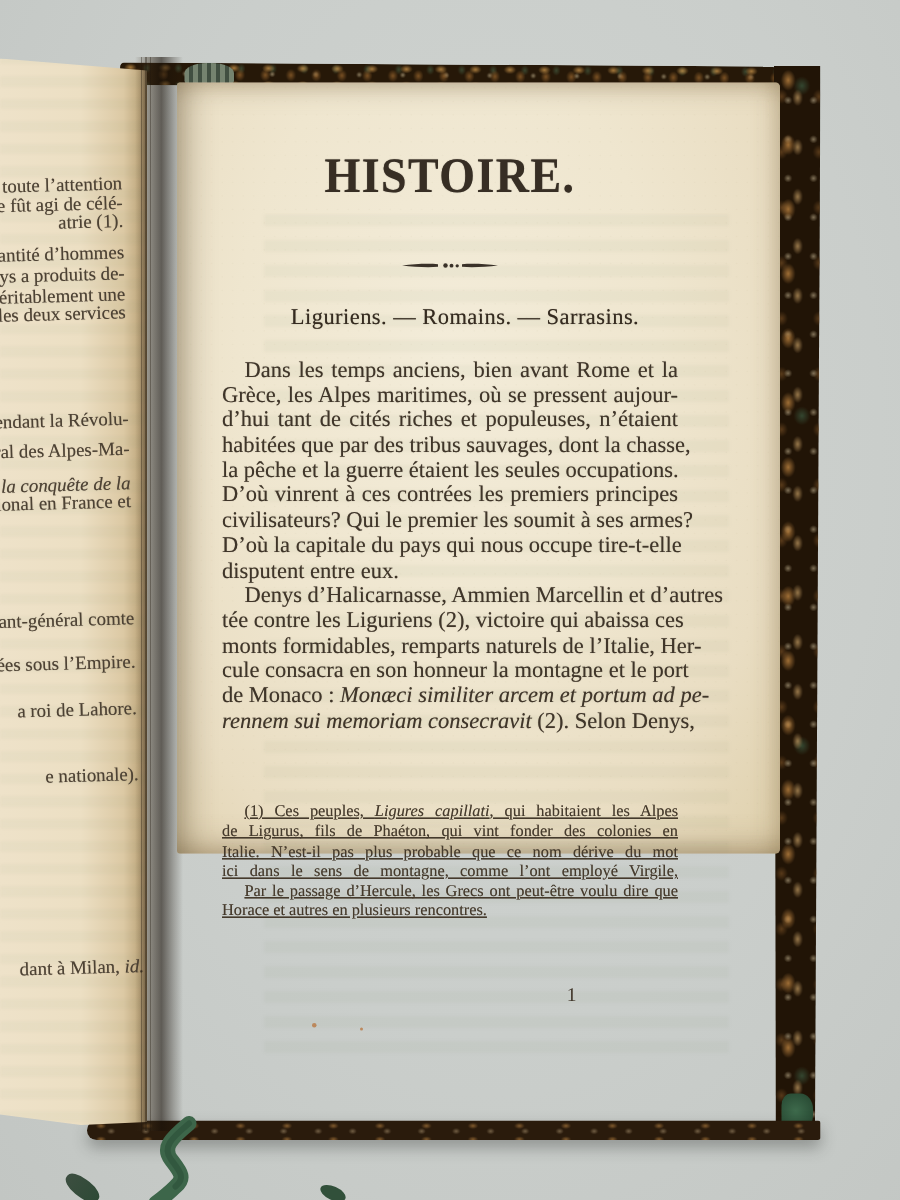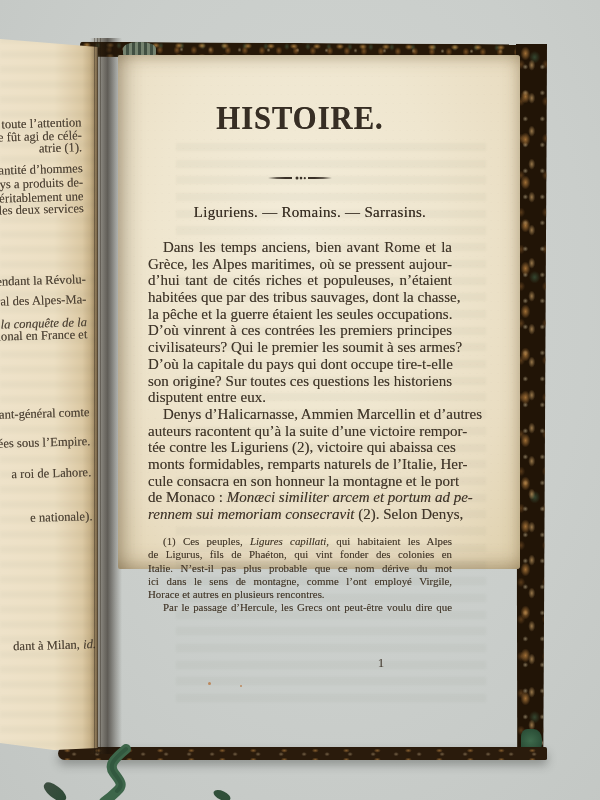--- a/index.html
+++ b/index.html
@@ -80,21 +80,21 @@
   .section-heading{position:absolute;top:149px;left:40px;width:304px;text-align:center;
       font-size:15px;font-weight:normal;letter-spacing:.3px;color:#352b20;
       text-shadow:0 0 .5px rgba(53,43,32,.6);}
   .bodytext{position:absolute;top:184px;left:30px;width:304px;color:#3f3529;
       text-shadow:0 0 .5px rgba(63,53,41,.5);}
   .bodytext .line{height:16.7px;line-height:16.7px;font-size:15px;
       text-align:justify;text-align-last:justify;white-space:nowrap;font-family:Liberation Serif, serif;}
   .fn{position:absolute;top:480px;left:30px;width:304px;color:#453a2c;
       text-shadow:0 0 .4px rgba(69,58,44,.5);}
   .fn .line{height:13.3px;line-height:13.3px;font-size:10.9px;
-      text-align:justify;text-align-last:justify;white-space:nowrap;}
+      text-align:justify;text-align-last:justify;white-space:nowrap;text-decoration:underline;}
   .line.indent{text-indent:15px;}
   .line.last{text-align-last:left;}
   .line .it{font-style:italic;margin-top:20px;}
   .page-number{position:absolute;top:600px;left:252px;width:22px;text-align:center;
       font-size:13px;color:#40362a;}
   .fox{position:absolute;border-radius:50%;background:#b86c31;opacity:.7;}
   
   .ribbon{position:absolute;left:68px;top:744px;}
   .ribbon-end{position:absolute;left:42px;top:786px;width:26px;height:12px;
       background:linear-gradient(90deg,#3c4e40,#2e4a36);transform:rotate(38deg);border-radius:45%;}
@@ -155,39 +155,37 @@
     <div class="section-heading">Liguriens. — Romains. — Sarrasins.</div>
 
     <div class="bodytext" id="body-text">
         <div class="line indent"><span>Dans les temps anciens, bien avant Rome et la</span></div>
         <div class="line"><span>Grèce, les Alpes maritimes, où se pressent aujour-</span></div>
         <div class="line"><span>d’hui tant de cités riches et populeuses, n’étaient</span></div>
         <div class="line"><span>habitées que par des tribus sauvages, dont la chasse,</span></div>
         <div class="line"><span>la pêche et la guerre étaient les seules occupations.</span></div>
         <div class="line"><span>D’où vinrent à ces contrées les premiers principes</span></div>
         <div class="line"><span>civilisateurs? Qui le premier les soumit à ses armes?</span></div>
-        <div class="line"><span>D’où la capitale du pays qui dont occupe tire-t-elle</span></div>
-        <div class="line"><span>son origine? Sur toutes ces questions les historiens</span></div>
+        <div class="line"><span>D’où la capitale du pays qui nous occupe tire-t-elle</span></div>
         <div class="line last"><span>disputent entre eux.</span></div>
         <div class="line indent"><span>Denys d’Halicarnasse, Ammien Marcellin et d’autres</span></div>
-        <div class="line"><span>auteurs racontent qu’à la suite d’une victoire rempor-</span></div>
         <div class="line"><span>tée contre les Liguriens (2), victoire qui abaissa ces</span></div>
         <div class="line"><span>monts formidables, remparts naturels de l’Italie, Her-</span></div>
         <div class="line"><span>cule consacra en son honneur la montagne et le port</span></div>
         <div class="line"><span>de Monaco : </span><span class="it">Monæci similiter arcem et portum ad pe-</span></div>
         <div class="line"><span class="it">rennem sui memoriam consecravit</span><span> (2). Selon Denys,</span></div>
       </div>
 
     <div class="fn" id="footnotes">
         <div class="line indent"><span>(1) Ces peuples, </span><span class="it">Ligures capillati</span><span>, qui habitaient les Alpes</span></div>
         <div class="line"><span>de Ligurus, fils de Phaéton, qui vint fonder des colonies en</span></div>
         <div class="line"><span>Italie. N’est-il pas plus probable que ce nom dérive du mot</span></div>
         <div class="line"><span>ici dans le sens de montagne, comme l’ont employé Virgile,</span></div>
+        <div class="line indent"><span>Par le passage d’Hercule, les Grecs ont peut-être voulu dire que</span></div>
         <div class="line last"><span>Horace et autres en plusieurs rencontres.</span></div>
-        <div class="line indent"><span>Par le passage d’Hercule, les Grecs ont peut-être voulu dire que</span></div>
       </div>
 
     <div class="page-number">1</div>
 
     <div class="fox" style="left:90px;top:627px;width:3px;height:3px"></div>
     <div class="fox" style="left:122px;top:630px;width:2px;height:2px"></div>
   </div>
 
   <svg class="ribbon" width="72" height="58" viewBox="0 0 72 58">
     <path d="M58,5 C46,15 40,21 46,29 C52,37 56,41 49,47 C44,52 40,55 36,58" fill="none" stroke="#3d664a" stroke-width="10" stroke-linecap="round"></path>

